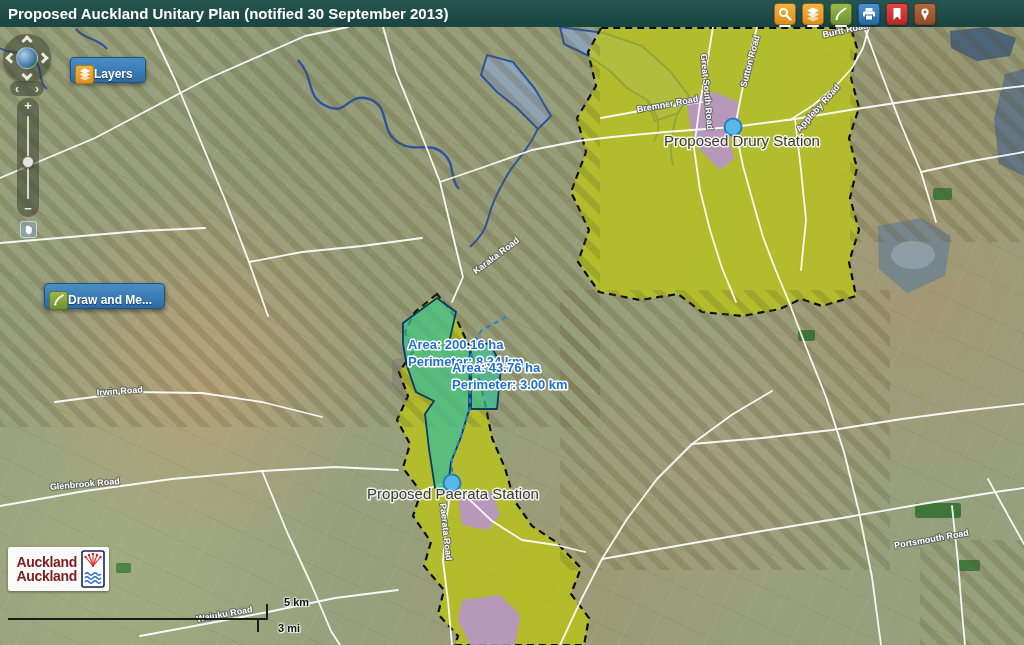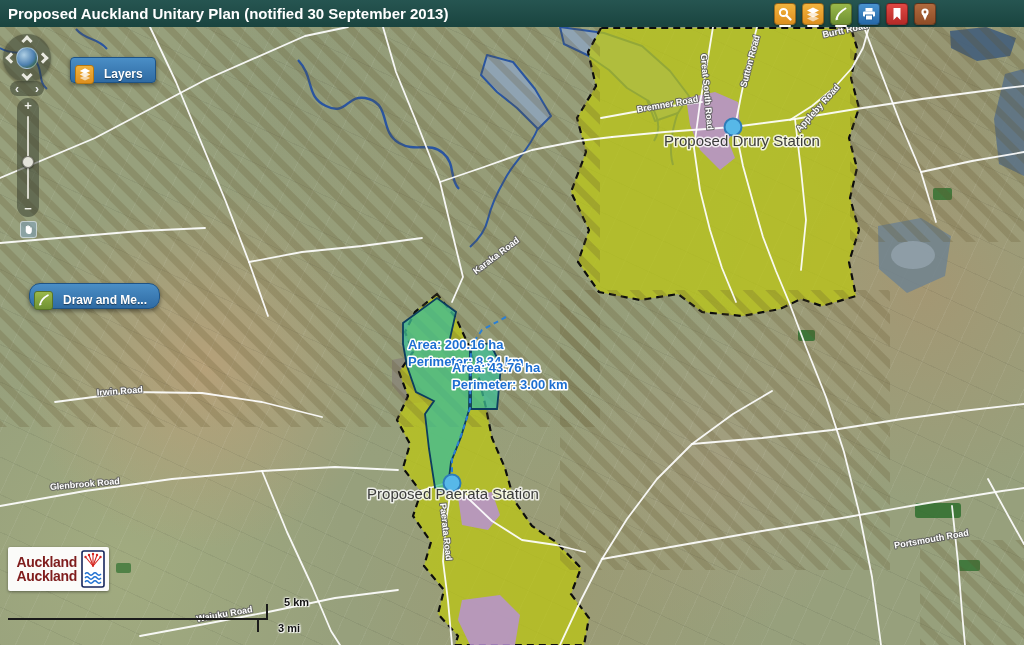--- a/index.html
+++ b/index.html
@@ -39,29 +39,29 @@
   .tbtn { position:relative; width:22px; height:22px; border-radius:4px; border:1px solid rgba(0,0,0,.35);
     box-shadow:0 1px 2px rgba(0,0,0,.4); display:flex; align-items:center; justify-content:center; cursor:pointer; }
   .tbtn.orange { background:linear-gradient(#f2b33d,#dd8f1f); }
   .tbtn.green  { background:linear-gradient(#9ab84a,#6f9133); }
   .tbtn.blue   { background:linear-gradient(#4a93cf,#2568a8); }
   .tbtn.red    { background:linear-gradient(#e04844,#b52a27); }
   .tbtn.brown  { background:linear-gradient(#b06a3e,#8f4c26); }
   .tbtn.open::after { content:""; position:absolute; left:4px; right:4px; bottom:-3px; height:2px; background:#fff; border-radius:1px; }
 
   
-  .panel-btn { position:absolute; z-index:30; height:26px; display:flex; align-items:center; gap:10px;
+  .panel-btn { position:absolute; z-index:30; height:26px; display:flex; align-items:center; gap:0;
     padding:8px 12px 0 4px; border-radius:4px; border:1px solid #1f5385;
     background:linear-gradient(#4a8ec6,#2f6ba3); box-shadow:0 2px 4px rgba(0,0,0,.45); cursor:pointer; }
   .panel-btn .chip { width:19px; height:19px; border-radius:3px; display:flex; align-items:center; justify-content:center; }
   .chip.orange { background:linear-gradient(#f2b33d,#dd8f1f); border:1px solid #b9780f; }
   .chip.green  { background:linear-gradient(#9ab84a,#6f9133); border:1px solid #587427; }
   .panel-btn .lbl { color:#fff; font-size:12px; font-weight:bold; text-shadow:0 1px 1px rgba(0,0,0,.5); white-space:nowrap; }
   #layers-btn { left:70px; top:57px; }
-  #draw-btn { left:29px; top:283px;border-radius:11px; }
+  #draw-btn { left:44px; top:283px; }
 
   
   .nav { position:absolute; z-index:30; }
   .compass { left:3px; top:34px; width:48px; height:48px; border-radius:50%;
     background:rgba(50,55,42,.5); box-shadow:0 1px 3px rgba(0,0,0,.35); }
   .globe { position:absolute; left:13px; top:13px; width:22px; height:22px; border-radius:50%;
     background:radial-gradient(circle at 35% 35%, #aecfe4, #4d7fae 55%, #2e5c33 85%); border:1px solid rgba(255,255,255,.4); }
   .chev { position:absolute; width:8px; height:8px; border-left:3px solid #e9e9e0; border-top:3px solid #e9e9e0; }
   .chev.up    { left:20px; top:3px;  transform:rotate(45deg); }
   .chev.right { left:36px; top:20px; transform:rotate(135deg); }

